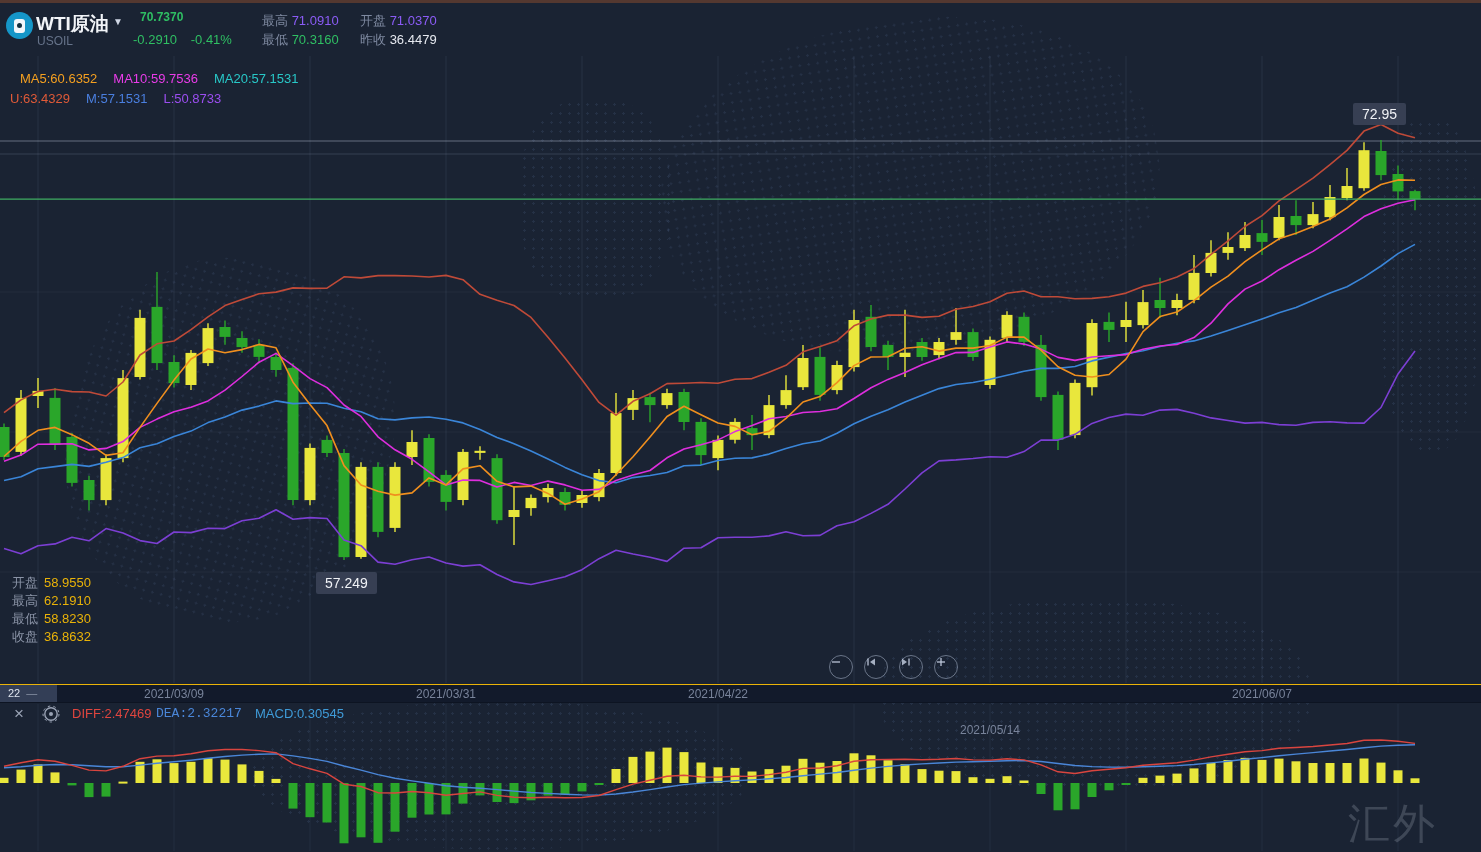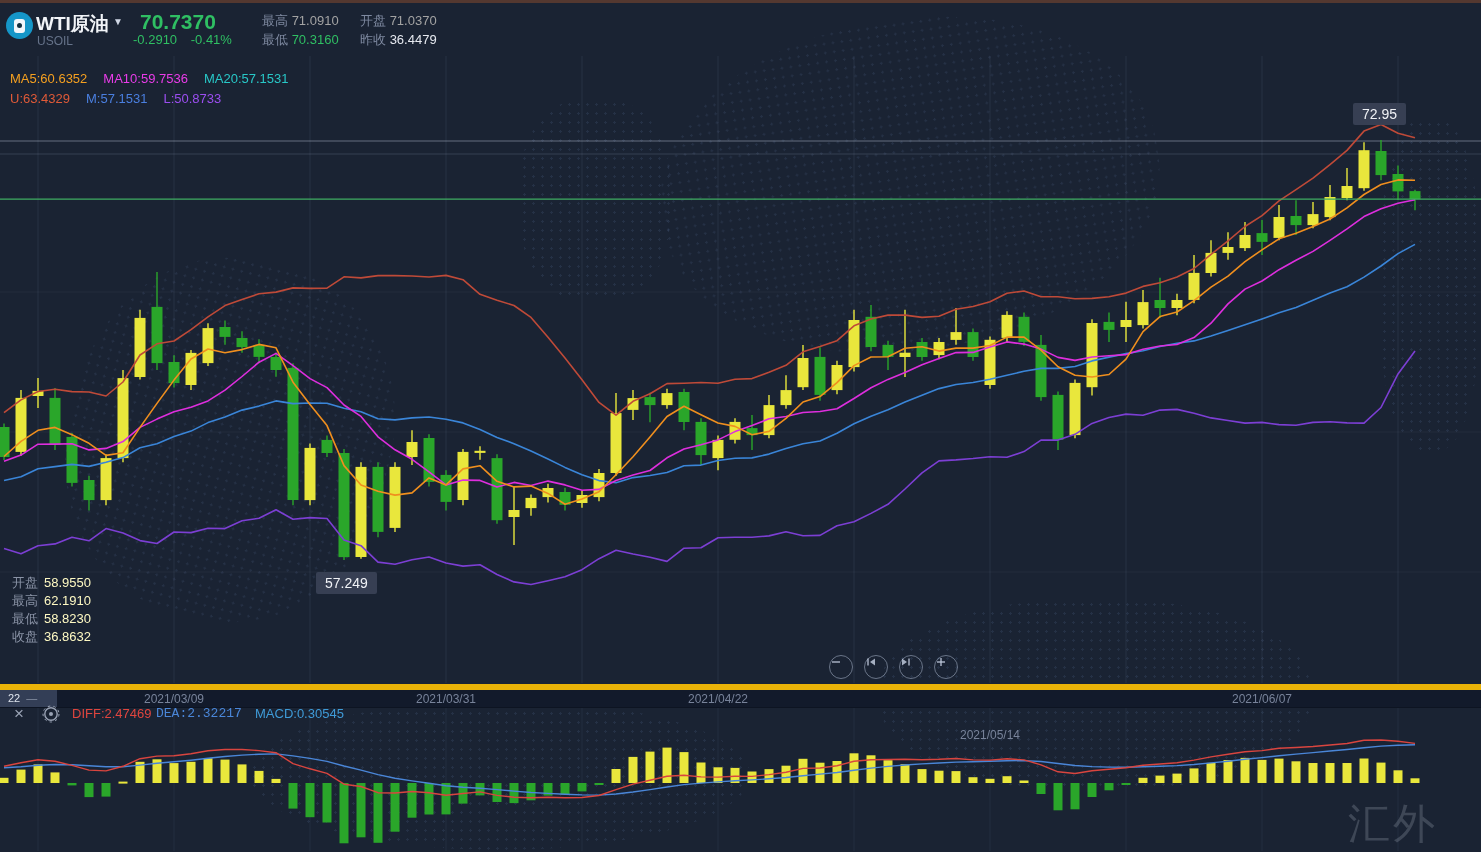--- a/index.html
+++ b/index.html
@@ -15,43 +15,43 @@
   
   #header{left:0;top:3px;width:1276px;height:53px;}
   #symbol-icon{left:6px;top:9px;width:27px;height:27px;border-radius:50%;
                background:#1596c8;display:flex;align-items:center;justify-content:center;}
   #symbol-icon .inner{width:11px;height:14px;background:#f2f6fa;border-radius:3px;
                display:flex;align-items:center;justify-content:center;}
   #symbol-icon .dot{width:5px;height:5px;border-radius:50%;background:#14303f;}
   #symbol-name{left:36px;top:8px;font-size:19px;font-weight:bold;color:#f2f4f8;}
   #symbol-caret{left:113px;top:13px;font-size:10px;color:#cfd6e4;}
   #symbol-code{left:37px;top:31px;font-size:12px;color:#66738a;}
-  #last-price{left:140px;top:7px;font-size:21px;font-weight:bold;color:#2fbf63;}
+  #last-price{left:140px;top:7px;font-size:12px;font-weight:bold;color:#2fbf63;}
   #chg-row{left:133px;top:29px;font-size:13px;color:#2fbf63;}
   #chg-row span{margin-right:10px;}
   .stat{position:absolute;font-size:13px;}
   .stat .lab{color:#7e89a0;}
-  .tone-red{color:#a3a3a3;} .tone-green{color:#2fbf63;} .tone-white{color:#e6e9f0;}
+  .tone-red{color:#8b5cf6;} .tone-green{color:#2fbf63;} .tone-white{color:#e6e9f0;}
   
   .indrow{position:absolute;font-size:13px;white-space:nowrap;}
   .indrow span{margin-right:16px;}
   
   #tooltip{left:12px;top:574px;font-size:13px;line-height:18px;}
   #tooltip .lab{color:#8a93a6;margin-right:6px;}
-  #tooltip .val{color:#fef9c3;}
+  #tooltip .val{color:#eab308;}
   
   .pmark{position:absolute;background:rgba(58,66,86,.92);color:#f0f2f6;font-size:14px;
          padding:3px 9px;border-radius:2px;}
   
   .navbtn{position:absolute;width:22px;height:22px;border-radius:50%;
           border:1.5px solid rgba(170,182,204,.55);display:flex;align-items:center;
           justify-content:center;color:rgba(190,200,218,.8);font-size:14px;cursor:pointer;}
   
   #xaxis{left:0;top:684px;width:1481px;height:17px;background:#121a2b;
-         border-top:6px solid #eab308;border-bottom:1px solid #0d1422;}
+         border-top:1px solid #eab308;border-bottom:1px solid #0d1422;}
   #xaxis-handle{left:0;top:0;width:57px;height:17px;background:#333e56;
          color:#dfe5ee;font-size:11px;line-height:17px;padding-left:8px;box-sizing:border-box;}
   #xaxis-handle .dash{color:#8a93a6;margin-left:6px;}
   .xtick{position:absolute;top:2px;font-size:12px;color:#78839a;transform:translateX(-50%);}
   
   #macd-head{left:0;top:704px;width:800px;height:22px;font-size:13px;}
   #macd-close{position:absolute;left:14px;top:0px;color:#9aa3b5;font-size:17px;
               line-height:20px;cursor:pointer;}
   #macd-gear{position:absolute;left:42px;top:1px;cursor:pointer;}
   .macd-lab{position:absolute;top:2px;white-space:nowrap;}
@@ -380,21 +380,21 @@
     <span>-0.41%</span>
   </div>
   <div id="header-stats">
       <div class="stat" style="left: 262px; top: 9px;"><span class="lab">最高</span> <span class="tone-red">71.0910</span></div>
       <div class="stat" style="left: 262px; top: 28px;"><span class="lab">最低</span> <span class="tone-green">70.3160</span></div>
       <div class="stat" style="left: 360px; top: 9px;"><span class="lab">开盘</span> <span class="tone-red">71.0370</span></div>
       <div class="stat" style="left: 360px; top: 28px;"><span class="lab">昨收</span> <span class="tone-white">36.4479</span></div>
     </div>
 </div>
 
-<div class="indrow abs" id="ind-row1" style="left:10px;top:71px;"><span style="color: rgb(245, 160, 32);">MA5:60.6352</span><span style="color: rgb(233, 60, 233);">MA10:59.7536</span><span style="color: rgb(40, 200, 200);">MA20:57.1531</span></div>
+<div class="indrow abs" id="ind-row1" style="left:20px;top:71px;"><span style="color: rgb(245, 160, 32);">MA5:60.6352</span><span style="color: rgb(233, 60, 233);">MA10:59.7536</span><span style="color: rgb(40, 200, 200);">MA20:57.1531</span></div>
 <div class="indrow abs" id="ind-row2" style="left:10px;top:91px;"><span style="color: rgb(224, 90, 56);">U:63.4329</span><span style="color: rgb(74, 127, 224);">M:57.1531</span><span style="color: rgb(155, 78, 240);">L:50.8733</span></div>
 
 <div id="tooltip" class="abs">
     <div><span class="lab">开盘</span><span class="val">58.9550</span></div>
     <div><span class="lab">最高</span><span class="val">62.1910</span></div>
     <div><span class="lab">最低</span><span class="val">58.8230</span></div>
     <div><span class="lab">收盘</span><span class="val">36.8632</span></div>
   </div>
 
 <div class="pmark" style="left:1353px;top:103px;text-align:right;">72.95</div>

